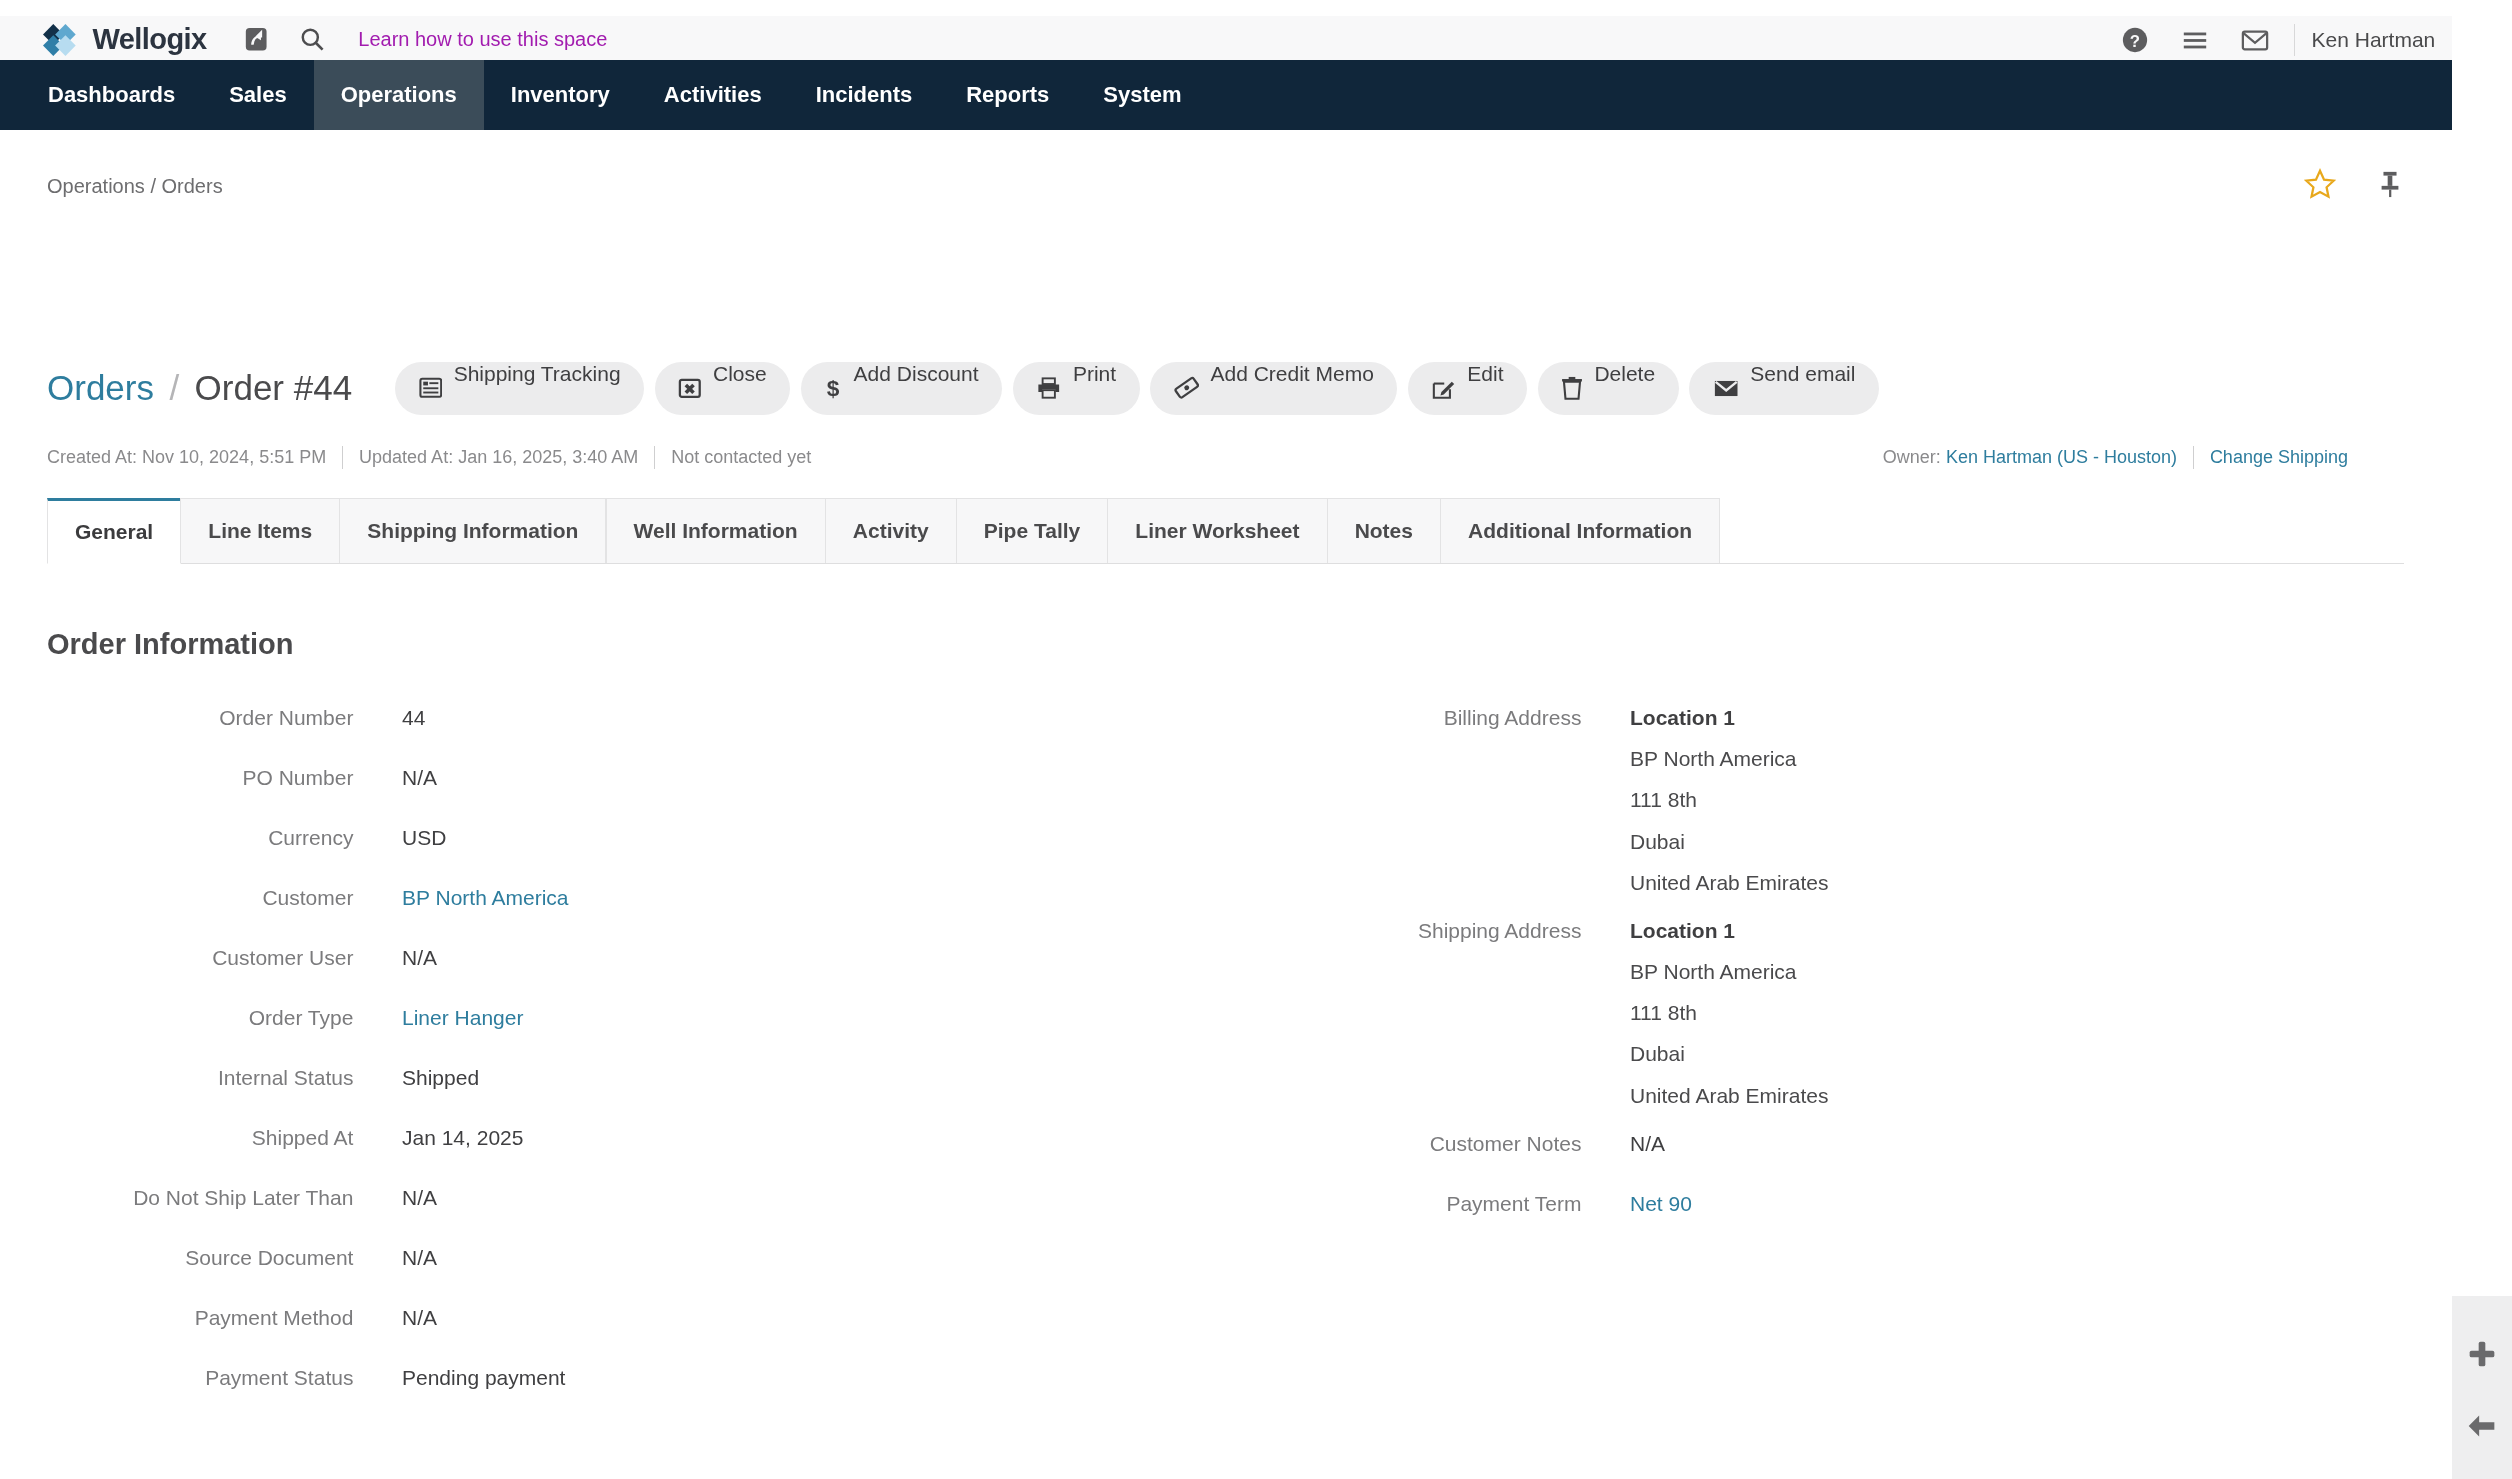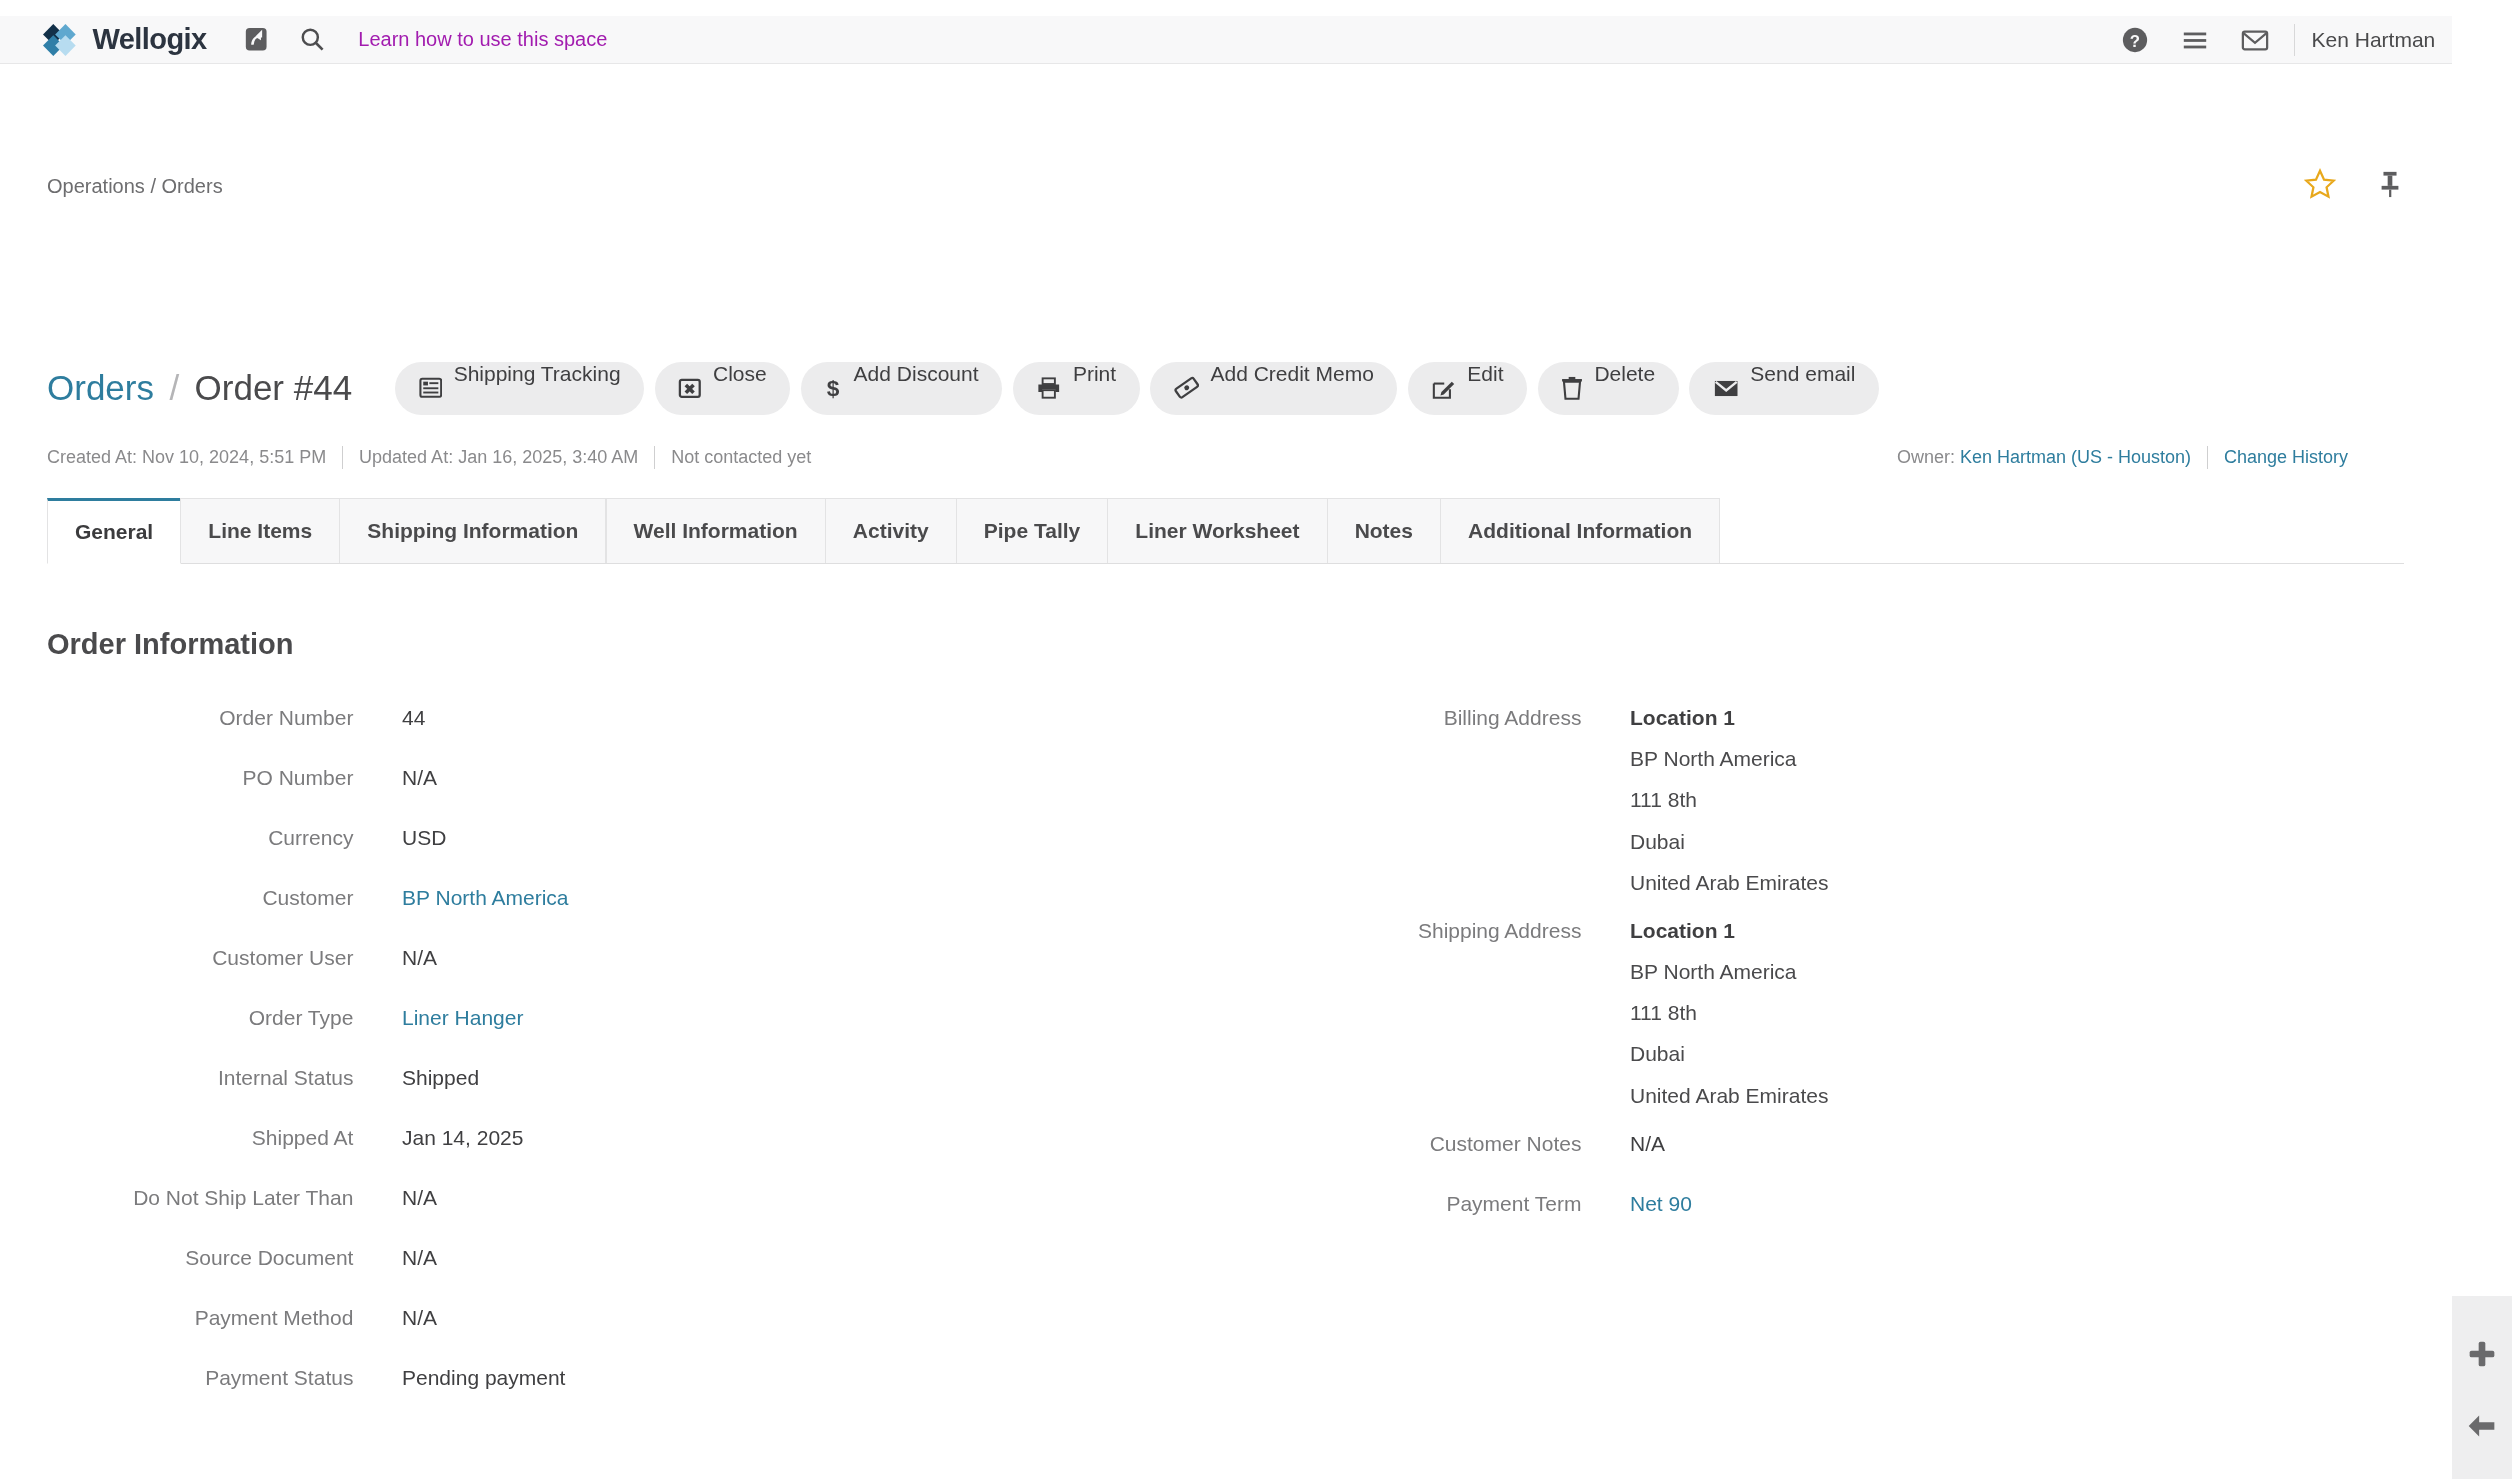--- a/index.html
+++ b/index.html
@@ -220,20 +220,30 @@
           <rect x="3" y="6" width="26" height="19" rx="2" fill="none" stroke="#5d5d5f" stroke-width="2.4"></rect>
           <polyline points="4,8 16,18 28,8" fill="none" stroke="#5d5d5f" stroke-width="2.4"></polyline>
         </svg>
       </span>
       <span class="tb-divider"></span>
       <span class="user-name">Ken Hartman</span>
       <span class="caret-down"></span>
     </div>
   </div>
 
+  <div class="mainnav">
+    <div class="nav-item">Dashboards</div>
+    <div class="nav-item">Sales</div>
+    <div class="nav-item active">Operations</div>
+    <div class="nav-item">Inventory</div>
+    <div class="nav-item">Activities</div>
+    <div class="nav-item">Incidents</div>
+    <div class="nav-item">Reports</div>
+    <div class="nav-item">System</div>
+  </div>
   <div class="corner-gray"></div>
 
   <div class="pagebody">
 
     <div class="breadcrumb">Operations / Orders</div>
 
     <div class="hdr-icons">
       <span class="star-icon">
         <svg width="32" height="32" viewBox="0 0 34 34">
           <polygon points="17,3 21.3,12.4 31.5,13.5 24,20.5 26,30.5 17,25.6 8,30.5 10,20.5 2.5,13.5 12.7,12.4" fill="none" stroke="#e8a81c" stroke-width="2.4"></polygon>
@@ -353,21 +363,21 @@
         <span class="m-div"></span>
         <span>Updated At: Jan 16, 2025, 3:40 AM</span>
         <span class="m-div"></span>
         <span>Not contacted yet</span>
       </div>
       <div class="right">
         <span>Owner:</span>
         <span>&nbsp;</span>
         <span class="m-lnk">Ken Hartman (US - Houston)</span>
         <span class="m-div"></span>
-        <span class="m-lnk">Change History</span>
+        <span class="m-lnk">Change Shipping</span>
       </div>
     </div>
 
     <div class="tabs">
       <div class="tab active">General</div>
       <div class="tab">Line Items</div>
       <div class="tab">Shipping Information</div>
       <div class="tab">Well Information</div>
       <div class="tab">Activity</div>
       <div class="tab">Pipe Tally</div>

